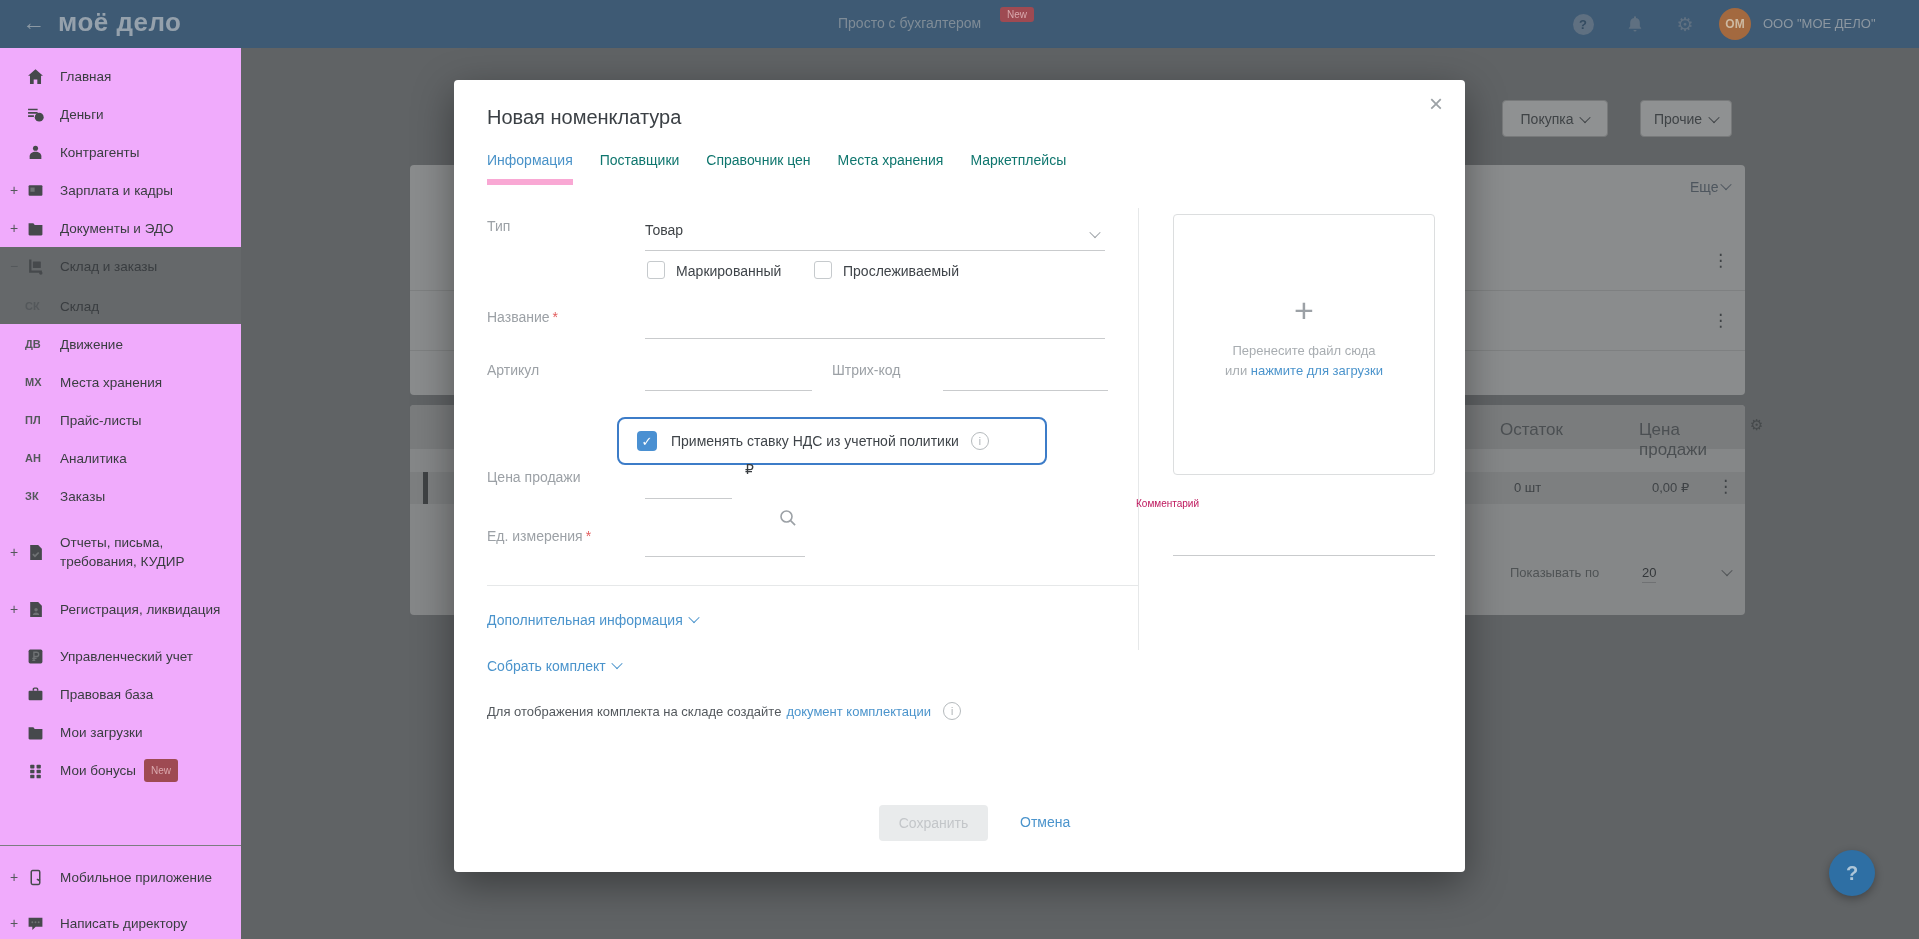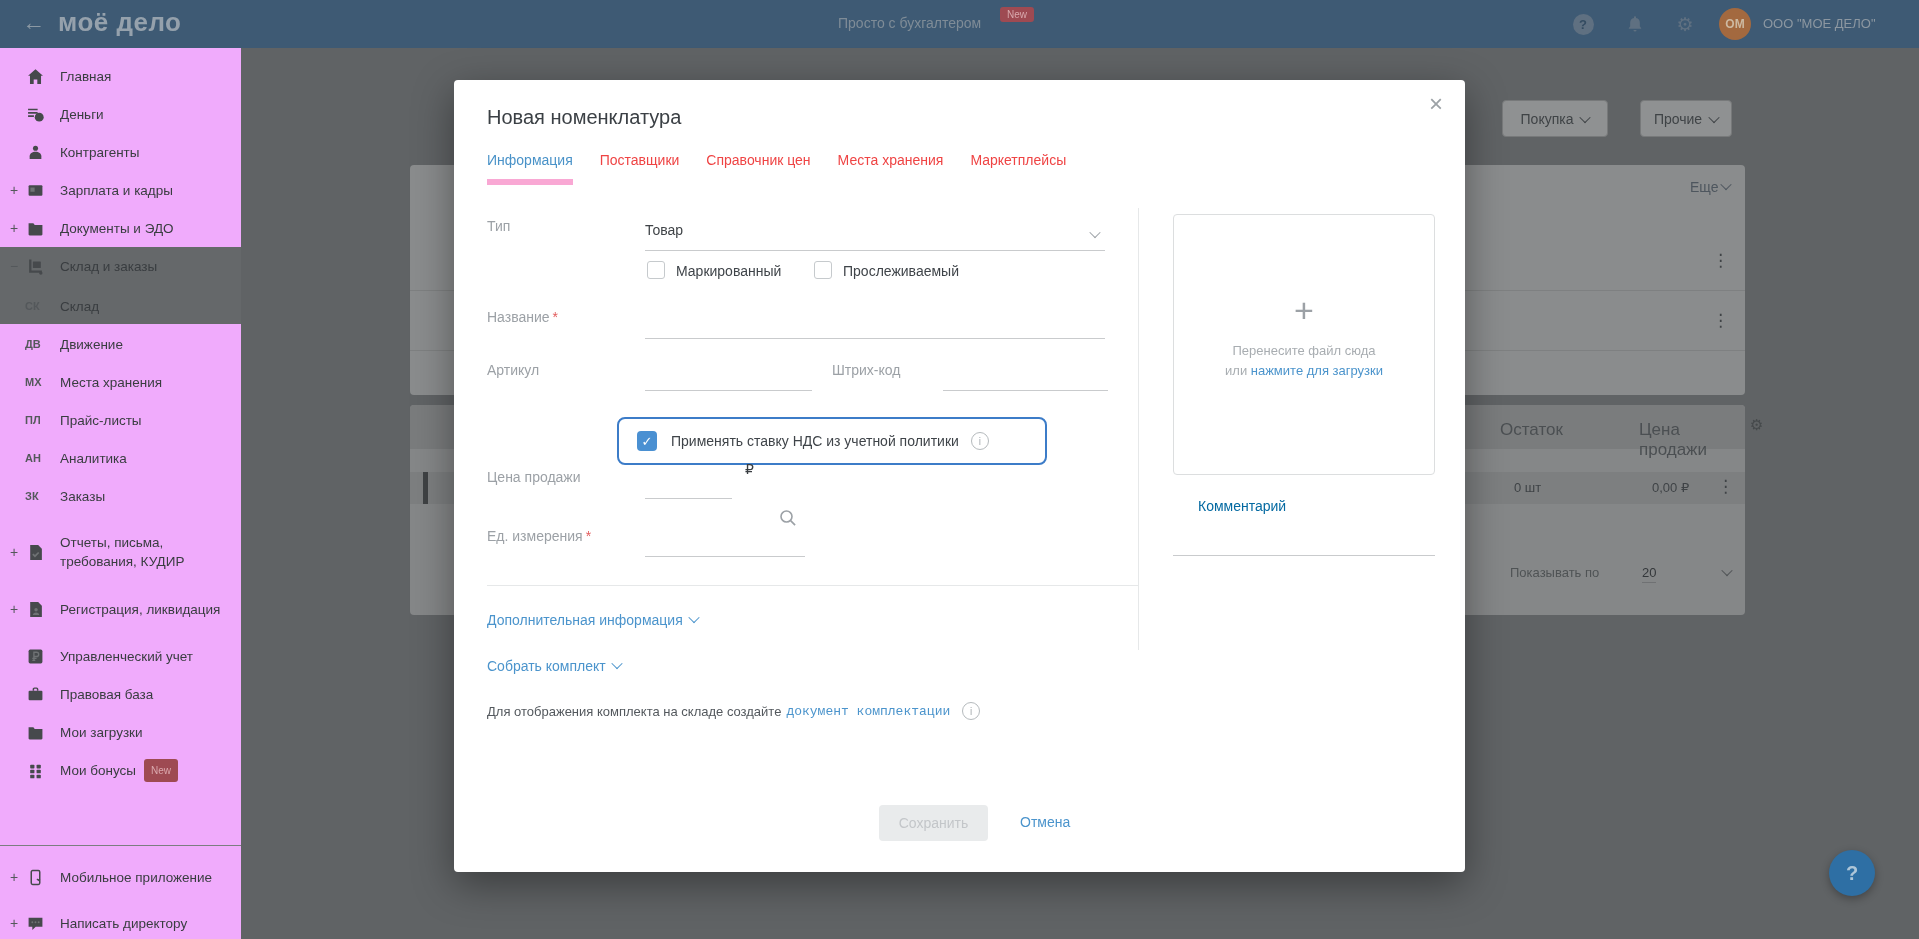--- a/index.html
+++ b/index.html
@@ -59,21 +59,21 @@
        display:flex;align-items:center;justify-content:center;cursor:pointer;
        box-shadow:0 3px 8px rgba(0,0,0,.3);}
 
   
   .modal{position:absolute;left:454px;top:80px;width:1011px;height:792px;background:#fff;
        border-radius:4px;box-shadow:0 12px 40px rgba(0,0,0,.4);}
   .close{position:absolute;left:968px;top:10px;width:28px;height:28px;font-size:24px;color:#9CA2A6;
        display:flex;align-items:center;justify-content:center;cursor:pointer;}
   .m-title{position:absolute;left:33px;top:26px;font-size:20px;color:#3B4045;}
   .tabs{position:absolute;left:33px;top:72px;display:flex;gap:27px;font-size:14px;}
-  .tab{color:#ef4444;padding-bottom:11px;cursor:pointer;}
+  .tab{color:#0f766e;padding-bottom:11px;cursor:pointer;}
   .tab.active{color:#4992C8;border-bottom:6px solid #f9a8d4;}
   .f-label{position:absolute;left:33px;font-size:14px;color:#9CA1A6;}
   .req{color:#E25B5B;margin-left:3px;}
   .f-input{position:absolute;border-bottom:1px solid #C9CBCD;height:26px;}
   .f-select{position:absolute;left:191px;top:142px;width:460px;height:28px;border-bottom:1px solid #C9CBCD;
        font-size:14px;color:#3F4347;cursor:pointer;}
   .f-select .chev{position:absolute;right:6px;top:8px;color:#9CA1A6;}
   .cb{position:absolute;width:18px;height:18px;border:1.5px solid #C6CACD;border-radius:3px;
        background:#fff;cursor:pointer;box-sizing:border-box;}
   .cb-label{position:absolute;font-size:14px;color:#3F4449;}
@@ -83,31 +83,31 @@
        display:flex;align-items:center;justify-content:center;cursor:pointer;flex:none;}
   .vat-label{margin-left:14px;font-size:14px;color:#3F4449;}
   .info-i{display:inline-flex;width:16px;height:16px;border:1px solid #B5BABD;border-radius:50%;
        color:#A9AEB2;font-size:10px;align-items:center;justify-content:center;margin-left:12px;flex:none;}
   .rub{position:absolute;left:291px;top:381px;font-size:14px;color:#3A3E42;}
   .search-ic{position:absolute;left:325px;top:429px;}
   .m-divider{position:absolute;left:33px;top:505px;width:651px;height:1px;background:#E6E8E9;}
   .m-link{position:absolute;left:33px;color:#4B94CC;font-size:14px;cursor:pointer;}
   .m-link .chev{margin-left:7px;vertical-align:2px;color:#4B94CC;}
   .note{position:absolute;left:33px;top:622px;font-size:13px;color:#53585D;display:flex;align-items:center;}
-  .note a{color:#4B94CC;text-decoration:none;margin-left:5px;cursor:pointer;font-family:Liberation Mono, monospace;}
+  .note a{color:#4B94CC;text-decoration:none;margin-left:5px;cursor:pointer;}
   .save-btn{position:absolute;left:425px;top:725px;width:109px;height:36px;background:#E9EBEC;
        border:none;border-radius:4px;color:#C3C6C9;font-size:14px;cursor:default;}
   .cancel{position:absolute;left:566px;top:734px;color:#4B94CC;font-size:14px;cursor:pointer;}
   .v-divider{position:absolute;left:684px;top:128px;width:1px;height:442px;background:#E6E8E9;}
   .upload{position:absolute;left:719px;top:134px;width:262px;height:261px;border:1px solid #DCDEDF;
        border-radius:4px;text-align:center;cursor:pointer;box-sizing:border-box;}
   .up-plus{margin-top:78px;font-size:34px;color:#9CA1A6;font-weight:300;line-height:1;}
   .up-text{margin-top:14px;font-size:13px;color:#A8ADB1;line-height:20px;}
   .up-text a{color:#4B94CC;text-decoration:none;}
-  .comment-label{position:absolute;left:744px;top:418px;font-size:14px;color:#0369a1;}
+  .comment-label{position:absolute;left:682px;top:418px;font-size:10px;color:#be185d;}
   .comment-input{left:719px;top:449px;width:262px;}
 </style>
 </head>
 <body>
 
 <div class="topbar">
   <span class="back">←</span>
   <span class="logo">моё дело</span>
   <span class="promo">Просто с бухгалтером</span>
   <span class="promo-badge">New</span>

